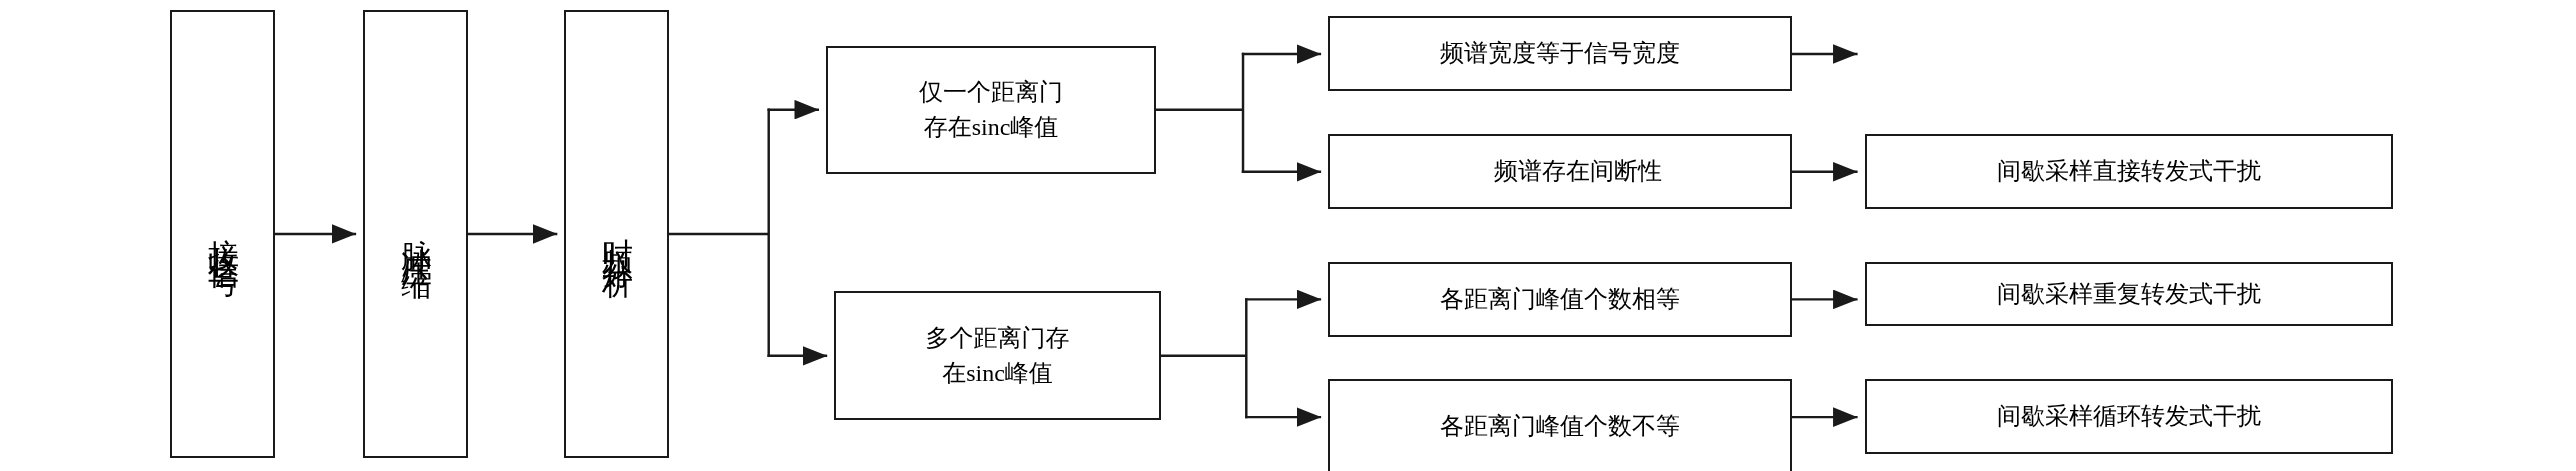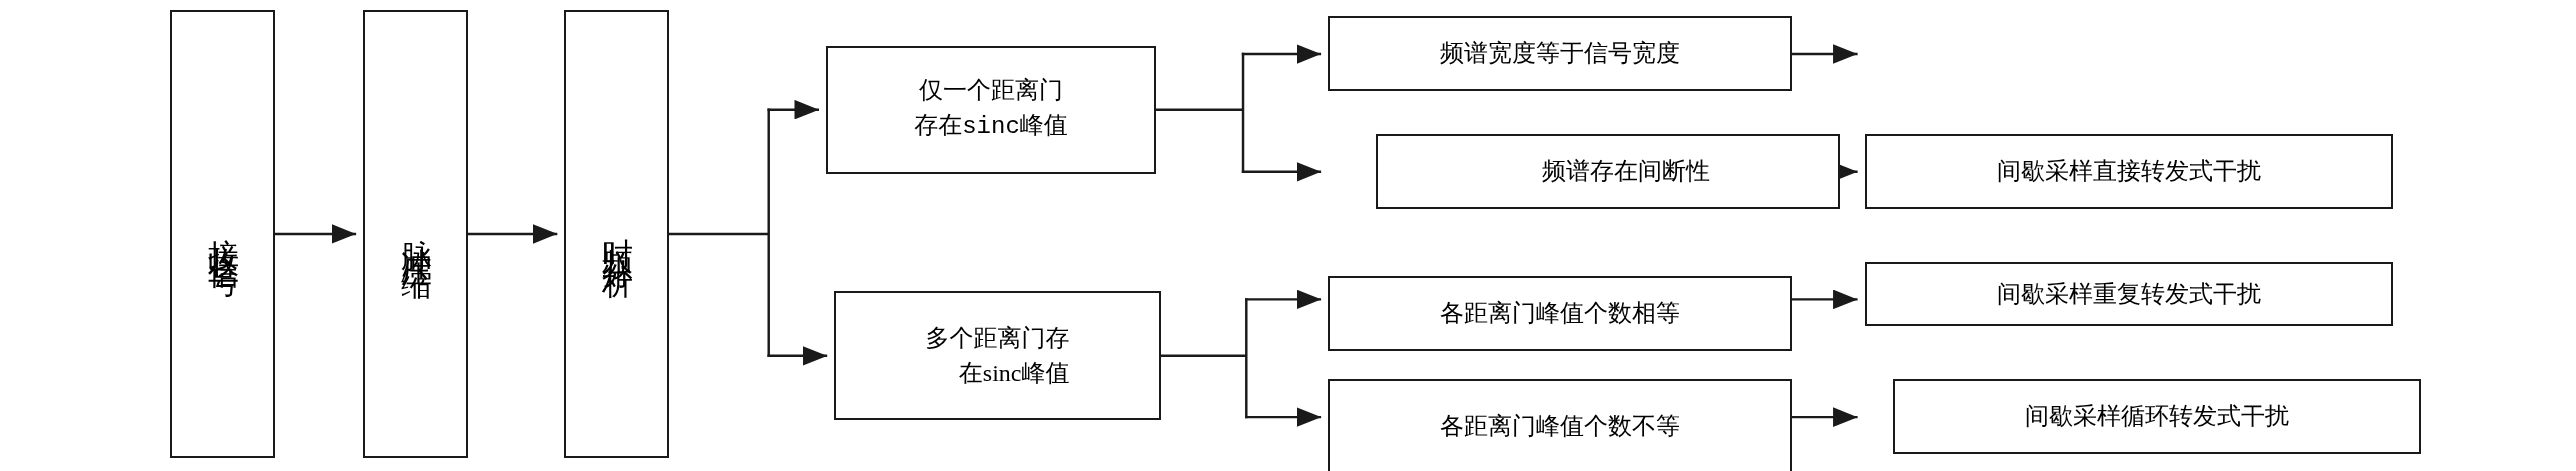--- a/index.html
+++ b/index.html
@@ -93,53 +93,53 @@
   </div>
 
   <div class="node vnode" style="left:363px; top:9.8px; width:105px; height:448px;">
     <span class="lbl">脉冲压缩</span>
   </div>
 
   <div class="node vnode" style="left:564px; top:9.8px; width:105px; height:448px;">
     <span class="lbl">时频分析</span>
   </div>
 
-  <div class="node" style="left:826px; top:46px; width:330px; height:128px;font-family:Liberation Mono, monospace;">
+  <div class="node" style="left:826px; top:46px; width:330px; height:128px;">
     <span class="lbl">仅一个距离门
 存在sinc峰值</span>
   </div>
 
-  <div class="node" style="left:834px; top:291px; width:327px; height:129px;text-align:right;">
+  <div class="node" style="left:834px; top:291px; width:327px; height:129px;">
     <span class="lbl">多个距离门存
 在sinc峰值</span>
   </div>
 
   <div class="node" style="left:1328px; top:16.4px; width:464px; height:75px;">
     <span class="lbl">频谱宽度等于信号宽度</span>
   </div>
 
-  <div class="node" style="left:1376px; top:134px; width:464px; height:75px;padding-left:36px;">
+  <div class="node" style="left:1328px; top:134px; width:464px; height:75px;padding-left:36px;">
     <span class="lbl">频谱存在间断性</span>
   </div>
 
-  <div class="node" style="left:1328px; top:276px; width:464px; height:75px;">
+  <div class="node" style="left:1328px; top:262px; width:464px; height:75px;">
     <span class="lbl">各距离门峰值个数相等</span>
   </div>
 
   <div class="node" style="left:1328px; top:379px; width:464px; height:94px;">
     <span class="lbl">各距离门峰值个数不等</span>
   </div>
 
 
   <div class="node" style="left:1865px; top:134px; width:528px; height:75px;justify-content:center;">
     <span class="lbl">间歇采样直接转发式干扰</span>
   </div>
 
   <div class="node" style="left:1865px; top:262px; width:528px; height:64px;">
     <span class="lbl">间歇采样重复转发式干扰</span>
   </div>
 
-  <div class="node" style="left:1865px; top:379px; width:528px; height:75px;margin-left:28px;">
+  <div class="node" style="left:1865px; top:379px; width:528px; height:75px;">
     <span class="lbl">间歇采样循环转发式干扰</span>
   </div>
 
 </div>
 
 
 </body></html>

